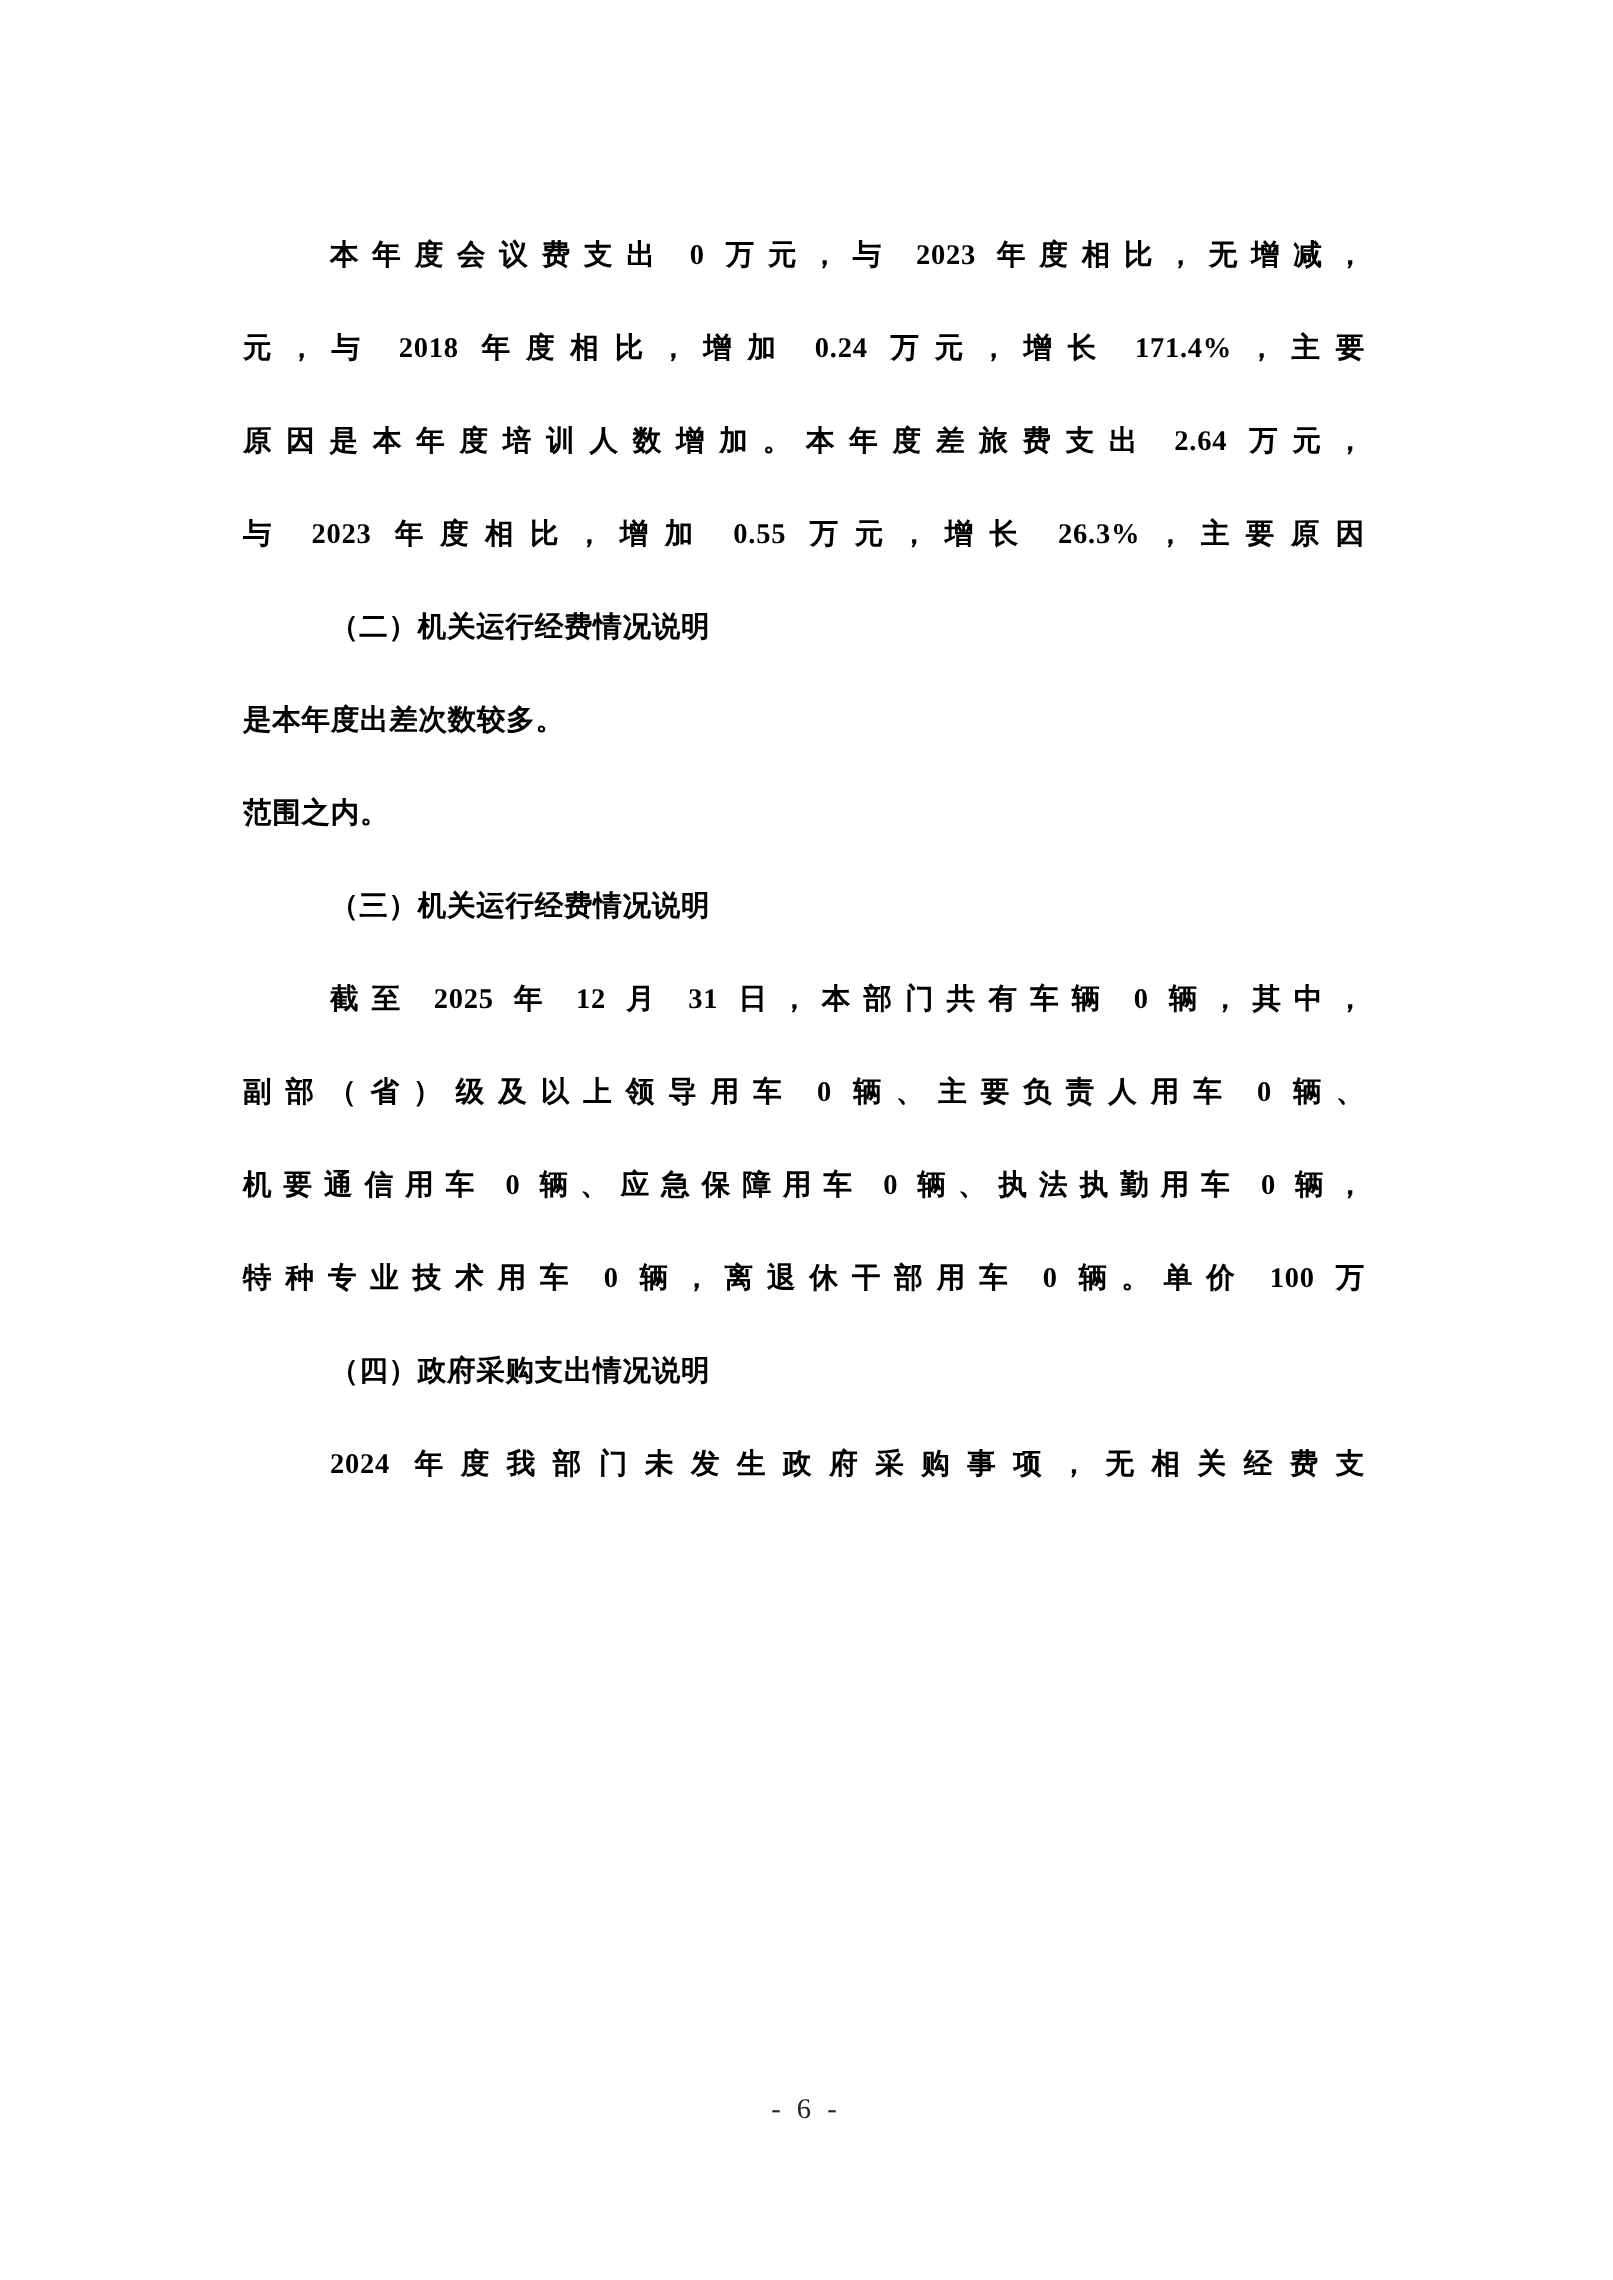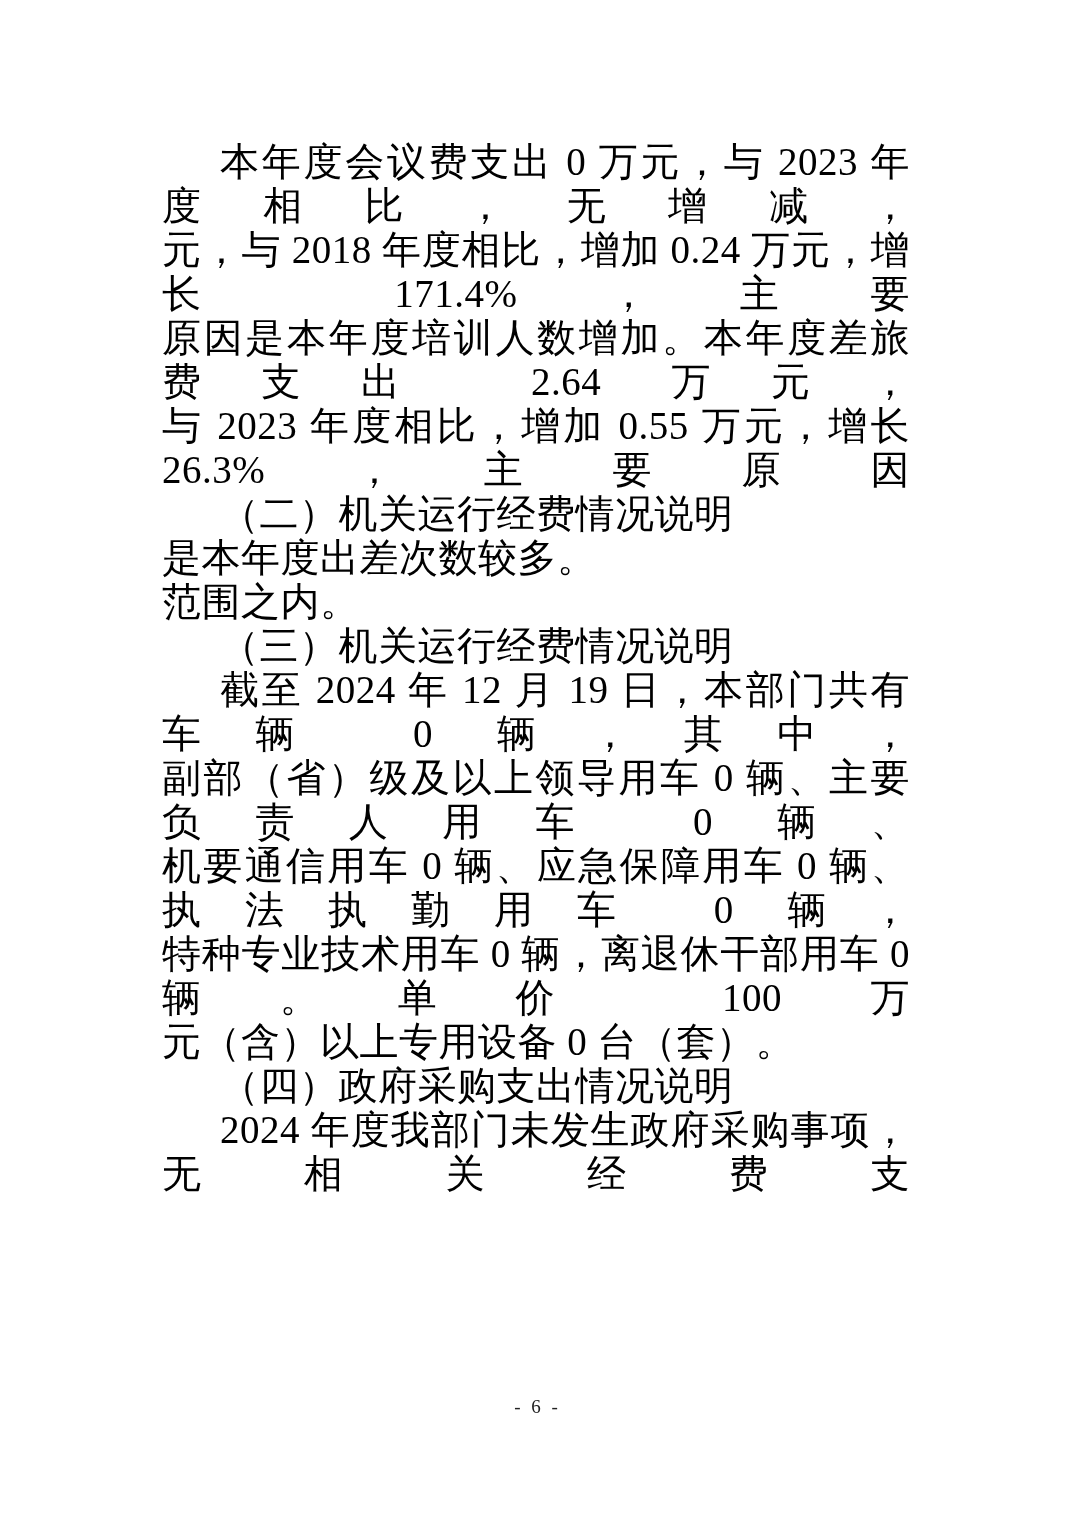--- a/index.html
+++ b/index.html
@@ -15,24 +15,24 @@
     width: 1075px; height: 1520px;
     background: #ffffff;
     overflow: hidden;
   }
   .doc {
     position: absolute;
     left: 162px; top: 140px;
     width: 748px;
   }
   .line {
-    font-size: 39px;
-    line-height: 44px;
+    font-size: 19px;
+    line-height: 62px;
     letter-spacing: 0.5px;
-    font-weight: 400;
+    font-weight: 700;
   }
   
   .j {
     text-align: justify;
     text-align-last: justify;
     text-justify: inter-character;
   }
   
   .ind { text-indent: 58px; }
   
@@ -56,25 +56,24 @@
 
   <div class="doc">
     <div class="line j ind">本年度会议费支出 0 万元，与 2023 年度相比，无增减，</div>
     <div class="line j">元，与 2018 年度相比，增加 0.24 万元，增长 171.4%，主要</div>
     <div class="line j">原因是本年度培训人数增加。本年度差旅费支出 2.64 万元，</div>
     <div class="line j">与 2023 年度相比，增加 0.55 万元，增长 26.3%，主要原因</div>
     <div class="line kai ind">（二）机关运行经费情况说明</div>
     <div class="line">是本年度出差次数较多。</div>
     <div class="line">范围之内。</div>
     <div class="line kai ind">（三）机关运行经费情况说明</div>
-    <div class="line j ind">截至 2024 年 12 月 19 日，本部门共有车辆 0 辆，其中，</div>
+    <div class="line j ind">截至 2025 年 12 月 31 日，本部门共有车辆 0 辆，其中，</div>
     <div class="line j">副部（省）级及以上领导用车 0 辆、主要负责人用车 0 辆、</div>
     <div class="line j">机要通信用车 0 辆、应急保障用车 0 辆、执法执勤用车 0 辆，</div>
     <div class="line j">特种专业技术用车 0 辆，离退休干部用车 0 辆。单价 100 万</div>
-    <div class="line">元（含）以上专用设备 0 台（套）。</div>
     <div class="line kai ind">（四）政府采购支出情况说明</div>
     <div class="line j ind">2024 年度我部门未发生政府采购事项，无相关经费支</div>
 
   </div>
 
   <div class="footer">- 6 -</div>
 
 </div>
 
 </body></html>

